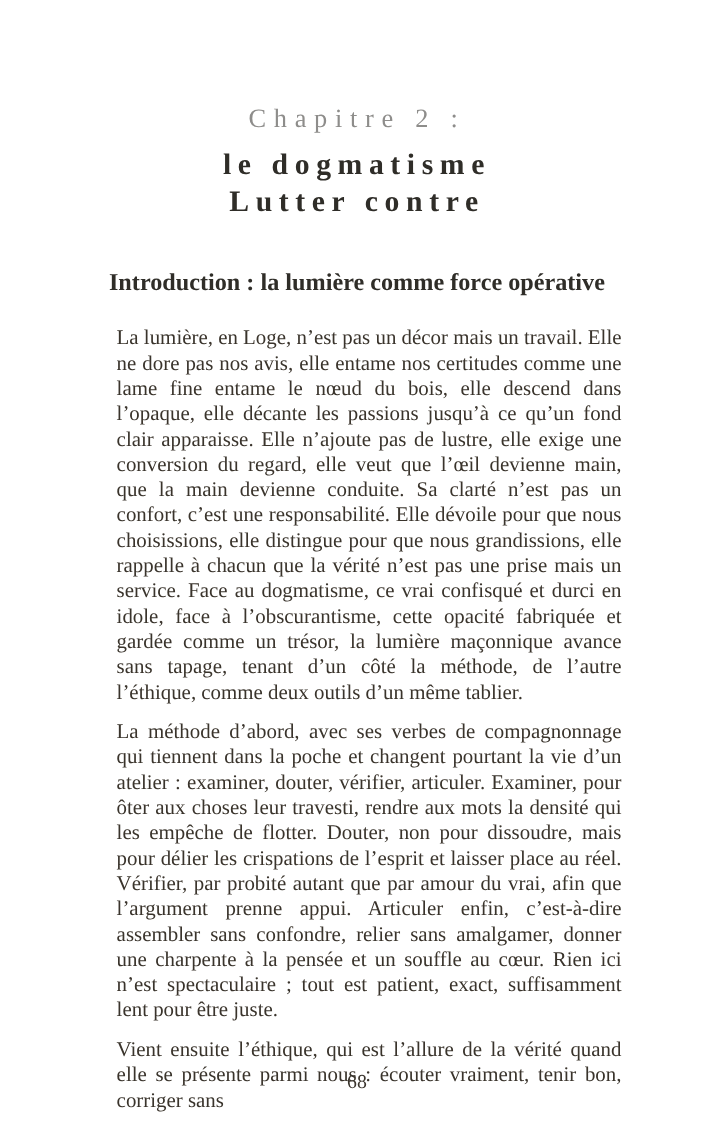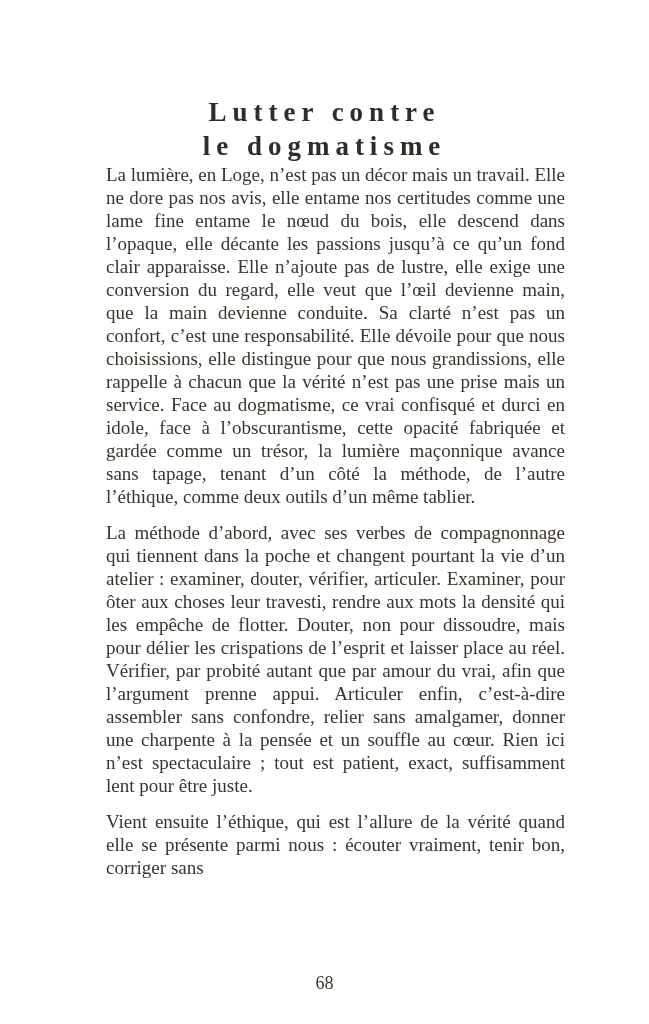--- a/index.html
+++ b/index.html
@@ -60,26 +60,28 @@
     font-size: 18px;
     color: #3a342c;
   }
 </style>
 </head>
 <body>
 
 <div class="book-page">
 
   <div class="chapter">
+    <div class="chapter-label">Chapitre 2 :</div>
     <div class="chapter-title">
+      <div class="chapter-title-line">le dogmatisme</div>
       <div class="chapter-title-line">Lutter contre</div>
-      <div class="chapter-title-line">le dogmatisme</div>
     </div>
   </div>
 
+  <h2 class="section-heading">Introduction : la lumière comme force opérative</h2>
 
   <div class="content">
     <p>La lumière, en Loge, n’est pas un décor mais un travail. Elle ne dore pas nos avis, elle entame nos certitudes comme une lame fine entame le nœud du bois, elle descend dans l’opaque, elle décante les passions jusqu’à ce qu’un fond clair apparaisse. Elle n’ajoute pas de lustre, elle exige une conversion du regard, elle veut que l’œil devienne main, que la main devienne conduite. Sa clarté n’est pas un confort, c’est une responsabilité. Elle dévoile pour que nous choisissions, elle distingue pour que nous grandissions, elle rappelle à chacun que la vérité n’est pas une prise mais un service. Face au dogmatisme, ce vrai confisqué et durci en idole, face à l’obscurantisme, cette opacité fabriquée et gardée comme un trésor, la lumière maçonnique avance sans tapage, tenant d’un côté la méthode, de l’autre l’éthique, comme deux outils d’un même tablier.</p>
     <p>La méthode d’abord, avec ses verbes de compagnonnage qui tiennent dans la poche et changent pourtant la vie d’un atelier : examiner, douter, vérifier, articuler. Examiner, pour ôter aux choses leur travesti, rendre aux mots la densité qui les empêche de flotter. Douter, non pour dissoudre, mais pour délier les crispations de l’esprit et laisser place au réel. Vérifier, par probité autant que par amour du vrai, afin que l’argument prenne appui. Articuler enfin, c’est-à-dire assembler sans confondre, relier sans amalgamer, donner une charpente à la pensée et un souffle au cœur. Rien ici n’est spectaculaire ; tout est patient, exact, suffisamment lent pour être juste.</p>
     <p>Vient ensuite l’éthique, qui est l’allure de la vérité quand elle se présente parmi nous : écouter vraiment, tenir bon, corriger sans</p>
   </div>
 
   <div class="page-number">68</div>
 
 </div>

